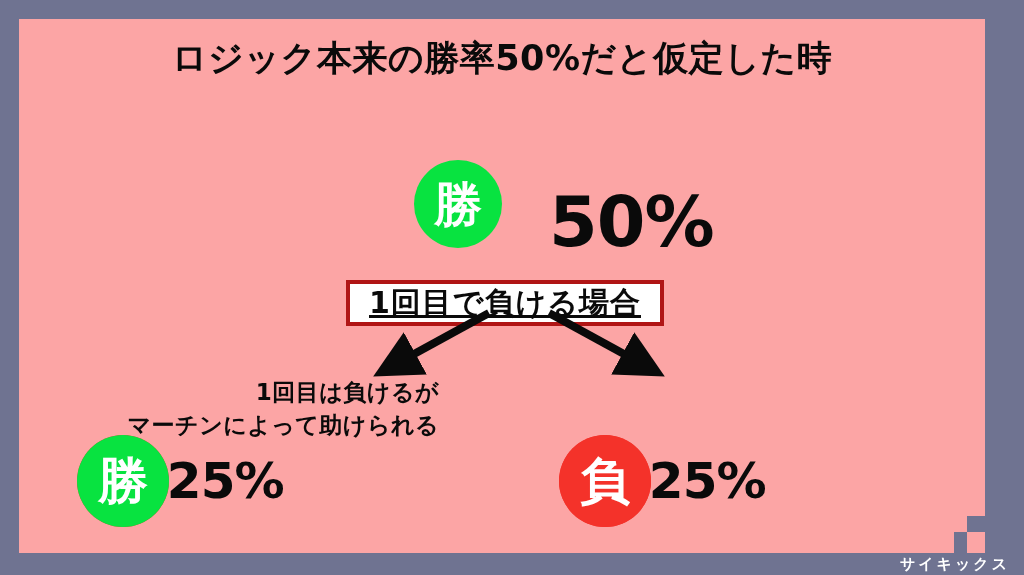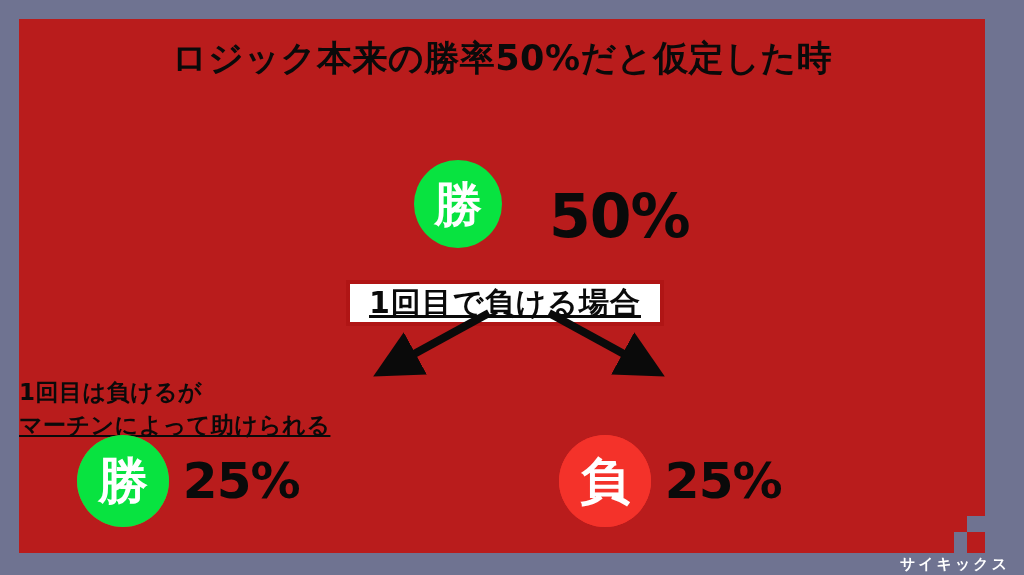--- a/index.html
+++ b/index.html
@@ -23,21 +23,21 @@
     box-sizing: border-box;
   }
 
   
   #sheet {
     position: absolute;
     left: 19px;
     top: 19px;
     width: 966px;
     height: 534px;
-    background: #b91c1c;
+    background: #fca5a5;
   }
 
   
   #sheet-notch {
     position: absolute;
     right: 0px;
     top: 497px;
     width: 18px;
     height: 16px;
     background: #6f7391;
@@ -113,38 +113,38 @@
     left: 395px;
     top: 141px;
     width: 88px;
     height: 88px;
     font-size: 48px;
   }
   #pct-top {
     position: absolute;
     left: 530px;
     top: 162px;
-    font-size: 60px;
+    font-size: 70px;
     font-weight: 700;
     color: #0a0a0a;
     letter-spacing: -1px;
   }
 
   
   .caption {
     position: absolute;
     font-size: 23px;
     font-weight: 700;
     color: #0a0a0a;
     letter-spacing: 0.5px;
     white-space: nowrap;
-    text-align: left;
+    text-align: right;
   }
   #cap-left-1  { left: 0px;   top: 358px; width: 420px; }
-  #cap-left-2  { left: 0px;   top: 391px; width: 420px; text-decoration: underline; }
+  #cap-left-2  { left: 0px;   top: 391px; width: 420px; }
   #cap-right-1 { left: 510px; top: 386px; width: 420px; }
 
   
   .result-row {
     position: absolute;
     display: flex;
     align-items: center;
   }
   #row-left  { left: 58px;  top: 437px; }
   #row-right { left: 540px; top: 437px; }
@@ -159,21 +159,21 @@
     font-weight: 700;
     color: #0a0a0a;
     margin: 0 16px;
     line-height: 1;
   }
   .pct-lg {
     font-size: 50px;
     font-weight: 700;
     color: #0a0a0a;
     letter-spacing: -1px;
-    margin-left: 42px;
+    margin-left: 26px;
     line-height: 1;
   }
 
   
   #arrows {
     position: absolute;
     left: 0;
     top: 0;
     width: 966px;
     height: 534px;

